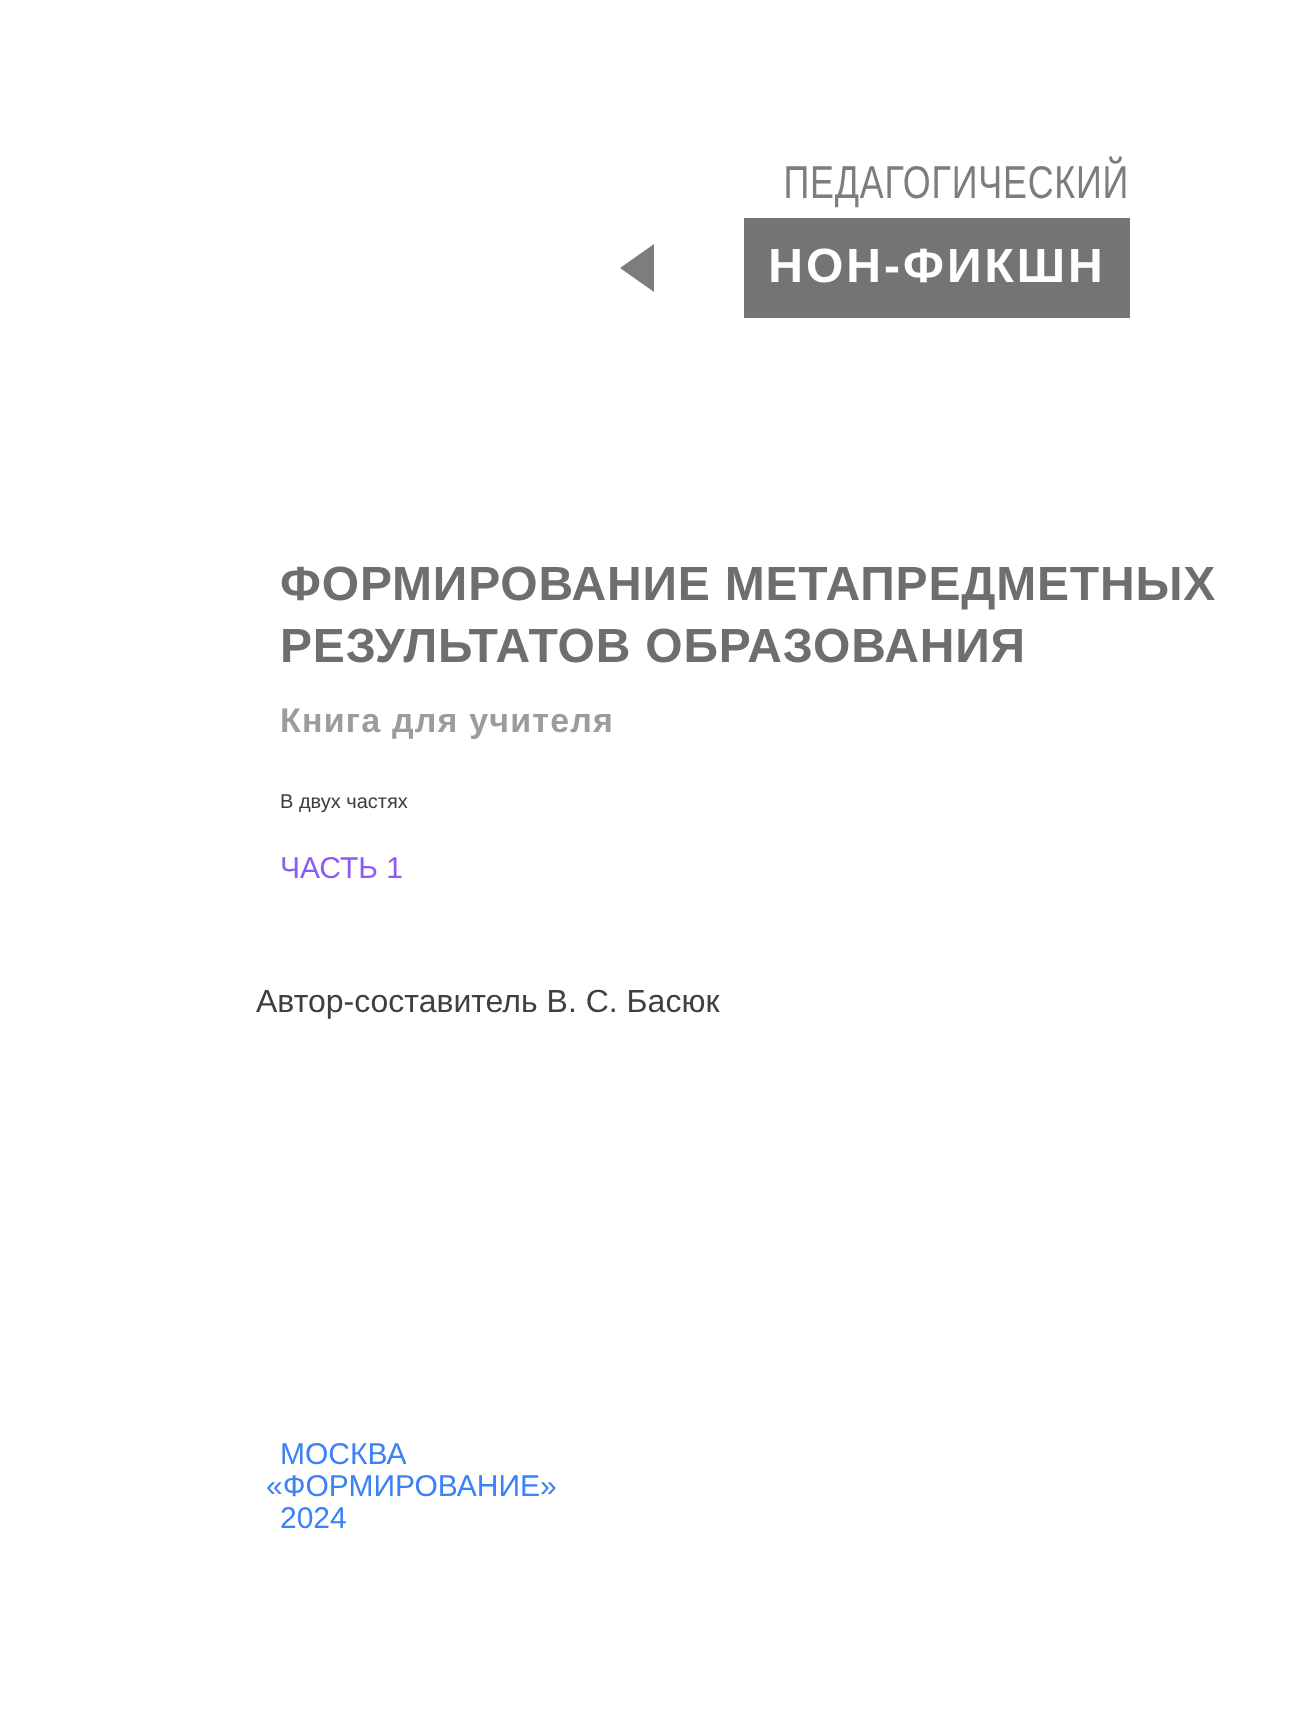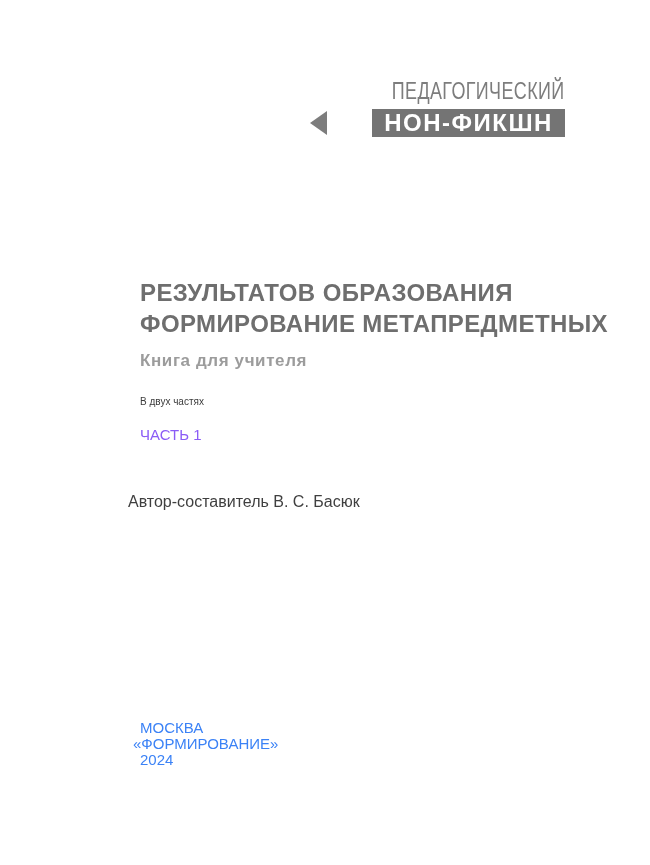--- a/index.html
+++ b/index.html
@@ -43,21 +43,21 @@
     left: -33px;
     top: 50%;
     transform: translateY(-50%);
     width: 0; height: 0;
     border-top: 12px solid transparent;
     border-bottom: 12px solid transparent;
     border-right: 17px solid #7d7d7d;
   }
   .logo-box {
     width: 193px;
-    height: 28px;
+    height: 50px;
     background: #747474;
     color: #ffffff;
     font-size: 24px;
     font-weight: 700;
     letter-spacing: 1.5px;
     display: flex;
     align-items: center;
     justify-content: center;
     white-space: nowrap;
   }
@@ -123,22 +123,22 @@
 
   <div class="logo-block">
     <div class="logo-series-label">ПЕДАГОГИЧЕСКИЙ</div>
     <div class="logo-row">
       <span class="logo-triangle"></span>
       <div class="logo-box">НОН-ФИКШН</div>
     </div>
   </div>
 
   <div class="title-block">
+    <div class="book-title">ФОРМИРОВАНИЕ МЕТАПРЕДМЕТНЫХ</div>
     <div class="book-title">РЕЗУЛЬТАТОВ ОБРАЗОВАНИЯ</div>
-    <div class="book-title">ФОРМИРОВАНИЕ МЕТАПРЕДМЕТНЫХ</div>
     <div class="book-subtitle">Книга для учителя</div>
   </div>
 
   <div class="edition-parts">В двух частях</div>
   <div class="edition-part">ЧАСТЬ 1</div>
 
   <div class="author-line">Автор-составитель В. С. Басюк</div>
 
   <div class="imprint">
     <div class="indent">МОСКВА</div>

